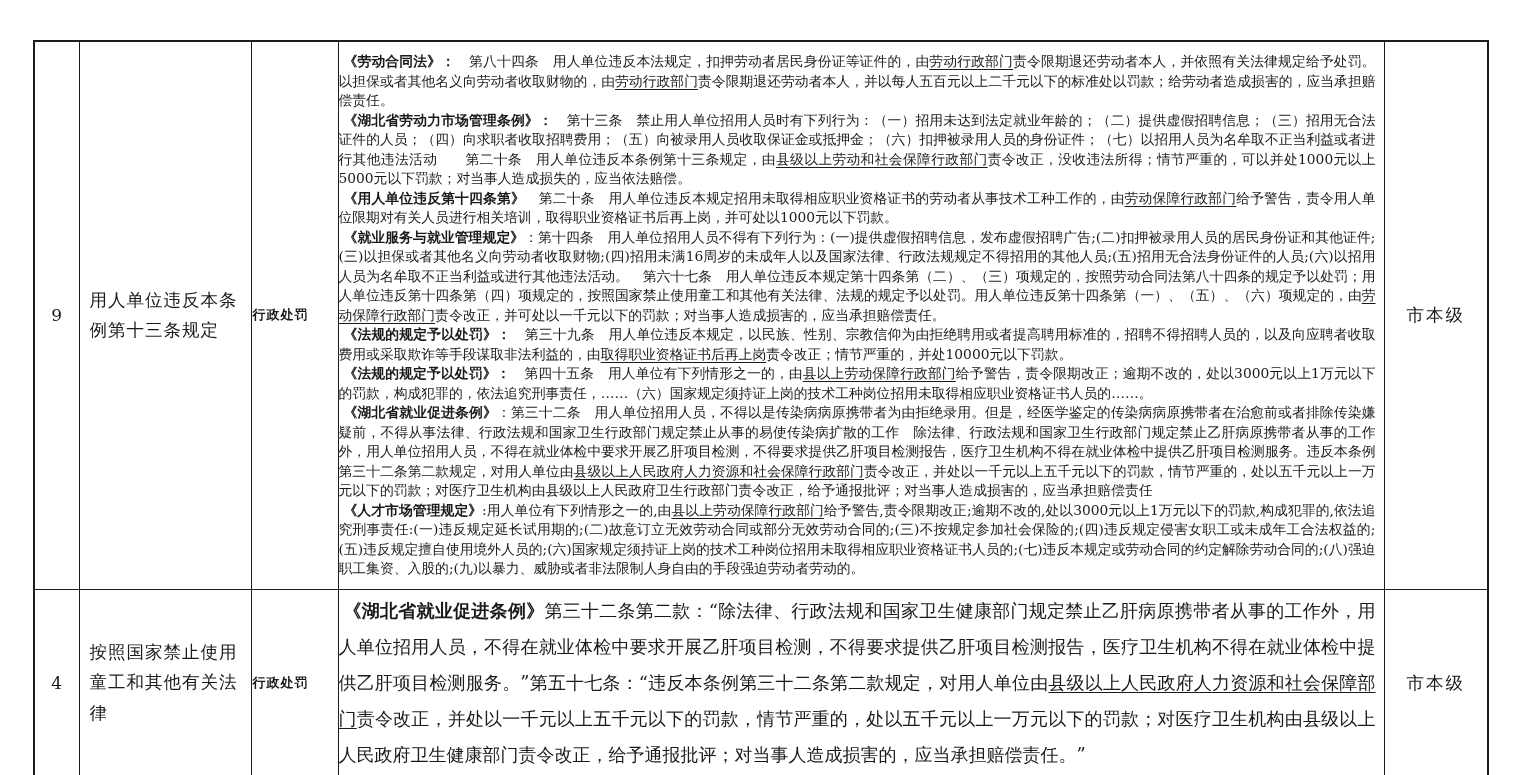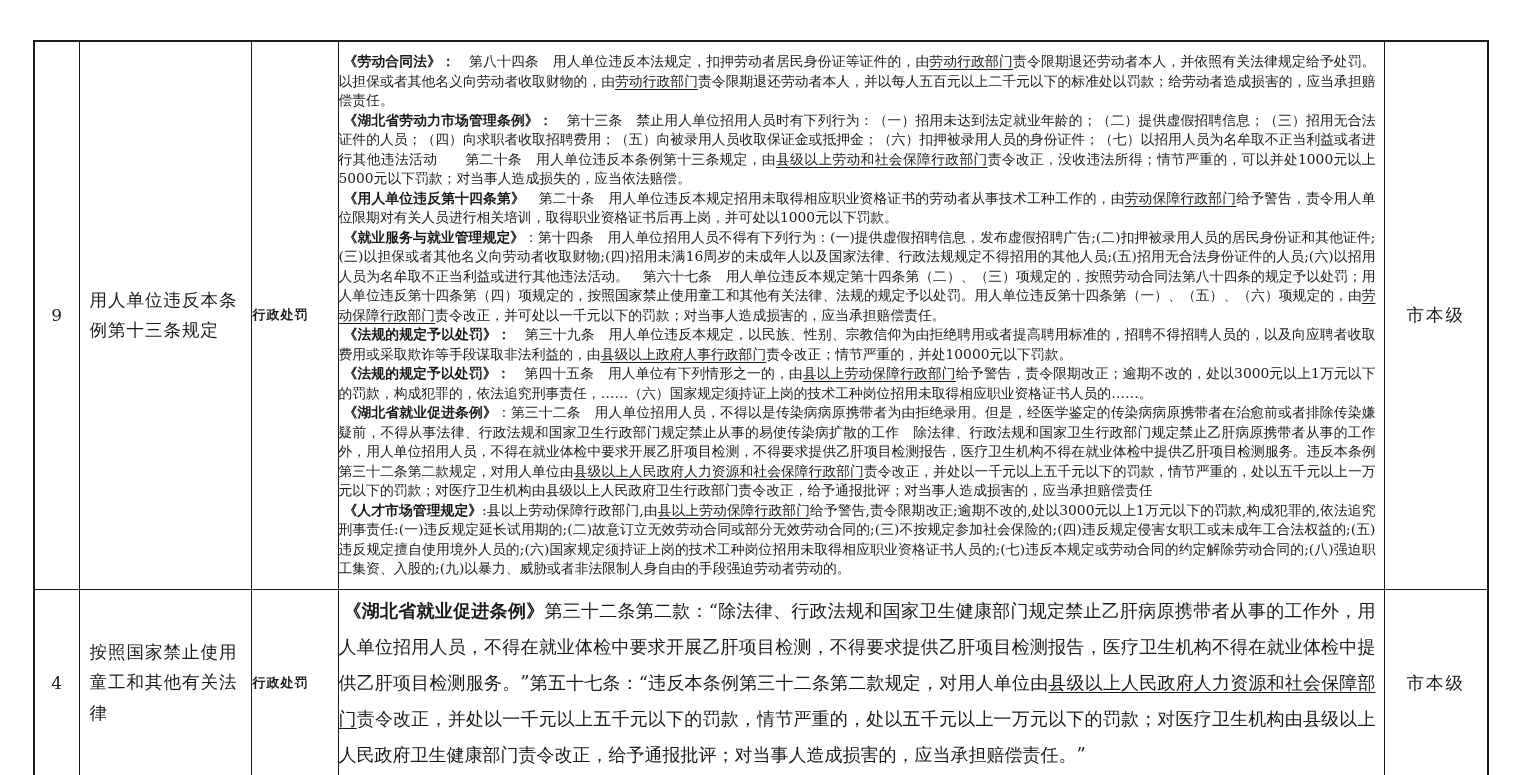--- a/index.html
+++ b/index.html
@@ -81,24 +81,24 @@
     <tbody>
       <tr class="row-9">
         <td class="c-no">9</td>
         <td class="c-item">用人单位违反本条例第十三条规定</td>
         <td class="c-type">行政处罚</td>
         <td class="c-basis">
             <p class="para"><span class="seg-b">《劳动合同法》：</span><span>　第八十四条　用人单位违反本法规定，扣押劳动者居民身份证等证件的，由</span><span class="seg-u">劳动行政部门</span><span>责令限期退还劳动者本人，并依照有关法律规定给予处罚。以担保或者其他名义向劳动者收取财物的，由</span><span class="seg-u">劳动行政部门</span><span>责令限期退还劳动者本人，并以每人五百元以上二千元以下的标准处以罚款；给劳动者造成损害的，应当承担赔偿责任。</span></p>
             <p class="para"><span class="seg-b">《湖北省劳动力市场管理条例》：</span><span>　第十三条　禁止用人单位招用人员时有下列行为：（一）招用未达到法定就业年龄的；（二）提供虚假招聘信息；（三）招用无合法证件的人员；（四）向求职者收取招聘费用；（五）向被录用人员收取保证金或抵押金；（六）扣押被录用人员的身份证件；（七）以招用人员为名牟取不正当利益或者进行其他违法活动　　第二十条　用人单位违反本条例第十三条规定，由</span><span class="seg-u">县级以上劳动和社会保障行政部门</span><span>责令改正，没收违法所得；情节严重的，可以并处1000元以上5000元以下罚款；对当事人造成损失的，应当依法赔偿。</span></p>
             <p class="para"><span class="seg-b">《用人单位违反第十四条第》</span><span>　第二十条　用人单位违反本规定招用未取得相应职业资格证书的劳动者从事技术工种工作的，由</span><span class="seg-u">劳动保障行政部门</span><span>给予警告，责令用人单位限期对有关人员进行相关培训，取得职业资格证书后再上岗，并可处以1000元以下罚款。</span></p>
             <p class="para"><span class="seg-b">《就业服务与就业管理规定》</span><span>：第十四条　用人单位招用人员不得有下列行为：(一)提供虚假招聘信息，发布虚假招聘广告;(二)扣押被录用人员的居民身份证和其他证件;(三)以担保或者其他名义向劳动者收取财物;(四)招用未满16周岁的未成年人以及国家法律、行政法规规定不得招用的其他人员;(五)招用无合法身份证件的人员;(六)以招用人员为名牟取不正当利益或进行其他违法活动。　第六十七条　用人单位违反本规定第十四条第（二）、（三）项规定的，按照劳动合同法第八十四条的规定予以处罚；用人单位违反第十四条第（四）项规定的，按照国家禁止使用童工和其他有关法律、法规的规定予以处罚。用人单位违反第十四条第（一）、（五）、（六）项规定的，由</span><span class="seg-u">劳动保障行政部门</span><span>责令改正，并可处以一千元以下的罚款；对当事人造成损害的，应当承担赔偿责任。</span></p>
-            <p class="para"><span class="seg-b">《法规的规定予以处罚》：</span><span>　第三十九条　用人单位违反本规定，以民族、性别、宗教信仰为由拒绝聘用或者提高聘用标准的，招聘不得招聘人员的，以及向应聘者收取费用或采取欺诈等手段谋取非法利益的，由</span><span class="seg-u">县级以上政府人事行政部门</span><span>责令改正；情节严重的，并处10000元以下罚款。</span></p>
+            <p class="para"><span class="seg-b">《法规的规定予以处罚》：</span><span>　第三十九条　用人单位违反本规定，以民族、性别、宗教信仰为由拒绝聘用或者提高聘用标准的，招聘不得招聘人员的，以及向应聘者收取费用或采取欺诈等手段谋取非法利益的，由</span><span class="seg-u">取得职业资格证书后再上岗</span><span>责令改正；情节严重的，并处10000元以下罚款。</span></p>
             <p class="para"><span class="seg-b">《法规的规定予以处罚》：</span><span>　第四十五条　用人单位有下列情形之一的，由</span><span class="seg-u">县以上劳动保障行政部门</span><span>给予警告，责令限期改正；逾期不改的，处以3000元以上1万元以下的罚款，构成犯罪的，依法追究刑事责任，……（六）国家规定须持证上岗的技术工种岗位招用未取得相应职业资格证书人员的……。</span></p>
             <p class="para"><span class="seg-b">《湖北省就业促进条例》</span><span>：第三十二条　用人单位招用人员，不得以是传染病病原携带者为由拒绝录用。但是，经医学鉴定的传染病病原携带者在治愈前或者排除传染嫌疑前，不得从事法律、行政法规和国家卫生行政部门规定禁止从事的易使传染病扩散的工作　除法律、行政法规和国家卫生行政部门规定禁止乙肝病原携带者从事的工作外，用人单位招用人员，不得在就业体检中要求开展乙肝项目检测，不得要求提供乙肝项目检测报告，医疗卫生机构不得在就业体检中提供乙肝项目检测服务。违反本条例第三十二条第二款规定，对用人单位由</span><span class="seg-u">县级以上人民政府人力资源和社会保障行政部门</span><span>责令改正，并处以一千元以上五千元以下的罚款，情节严重的，处以五千元以上一万元以下的罚款；对医疗卫生机构由县级以上人民政府卫生行政部门责令改正，给予通报批评；对当事人造成损害的，应当承担赔偿责任</span></p>
-            <p class="para"><span class="seg-b">《人才市场管理规定》</span><span>:县以上劳动保障行政部门,由</span><span class="seg-u">县以上劳动保障行政部门</span><span>给予警告,责令限期改正;逾期不改的,处以3000元以上1万元以下的罚款,构成犯罪的,依法追究刑事责任:(一)违反规定延长试用期的;(二)故意订立无效劳动合同或部分无效劳动合同的;(三)不按规定参加社会保险的;(四)违反规定侵害女职工或未成年工合法权益的;(五)违反规定擅自使用境外人员的;(六)国家规定须持证上岗的技术工种岗位招用未取得相应职业资格证书人员的;(七)违反本规定或劳动合同的约定解除劳动合同的;(八)强迫职工集资、入股的;(九)以暴力、威胁或者非法限制人身自由的手段强迫劳动者劳动的。</span></p>
+            <p class="para"><span class="seg-b">《人才市场管理规定》</span><span>:用人单位有下列情形之一的,由</span><span class="seg-u">县以上劳动保障行政部门</span><span>给予警告,责令限期改正;逾期不改的,处以3000元以上1万元以下的罚款,构成犯罪的,依法追究刑事责任:(一)违反规定延长试用期的;(二)故意订立无效劳动合同或部分无效劳动合同的;(三)不按规定参加社会保险的;(四)违反规定侵害女职工或未成年工合法权益的;(五)违反规定擅自使用境外人员的;(六)国家规定须持证上岗的技术工种岗位招用未取得相应职业资格证书人员的;(七)违反本规定或劳动合同的约定解除劳动合同的;(八)强迫职工集资、入股的;(九)以暴力、威胁或者非法限制人身自由的手段强迫劳动者劳动的。</span></p>
           </td>
         <td class="c-level">市本级</td>
       </tr>
       <tr class="row-10">
         <td class="c-no">4</td>
         <td class="c-item">按照国家禁止使用童工和其他有关法律</td>
         <td class="c-type">行政处罚</td>
         <td class="c-basis">
             <p class="para"><span class="seg-b">《湖北省就业促进条例》</span><span>第三十二条第二款：“除法律、行政法规和国家卫生健康部门规定禁止乙肝病原携带者从事的工作外，用人单位招用人员，不得在就业体检中要求开展乙肝项目检测，不得要求提供乙肝项目检测报告，医疗卫生机构不得在就业体检中提供乙肝项目检测服务。”第五十七条：“违反本条例第三十二条第二款规定，对用人单位由</span><span class="seg-u">县级以上人民政府人力资源和社会保障部门</span><span>责令改正，并处以一千元以上五千元以下的罚款，情节严重的，处以五千元以上一万元以下的罚款；对医疗卫生机构由县级以上人民政府卫生健康部门责令改正，给予通报批评；对当事人造成损害的，应当承担赔偿责任。”</span></p>
           </td>

